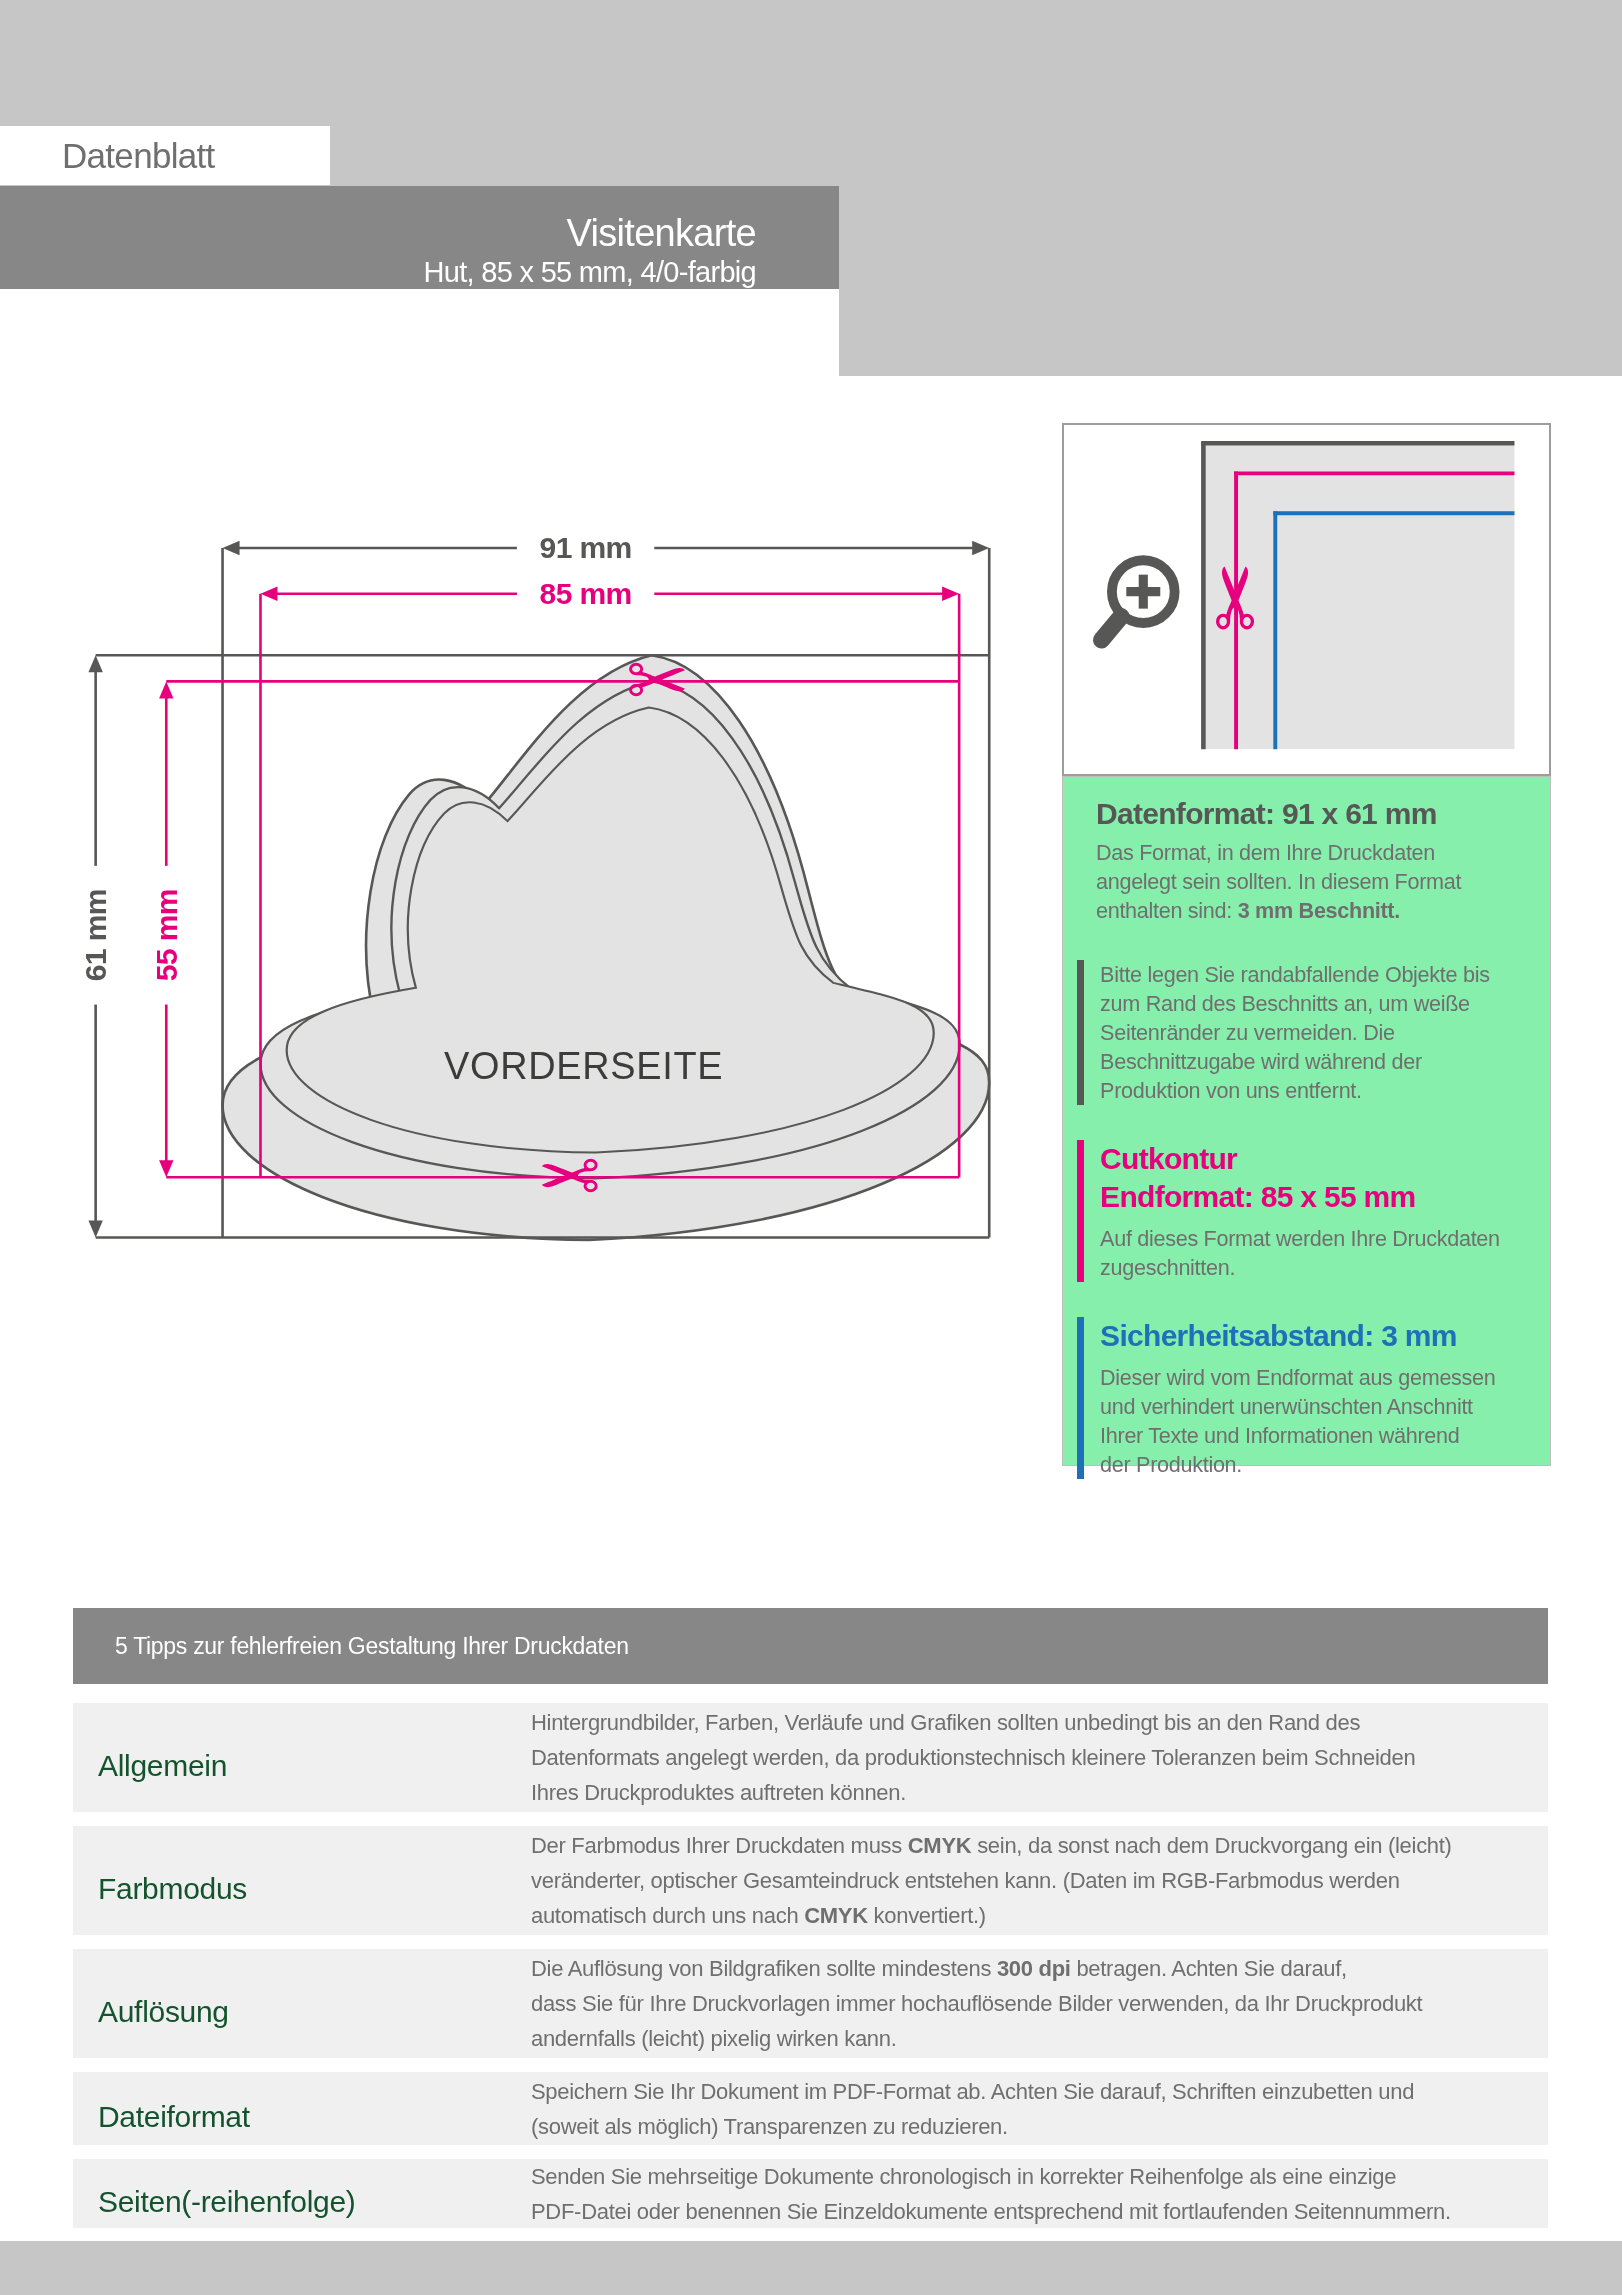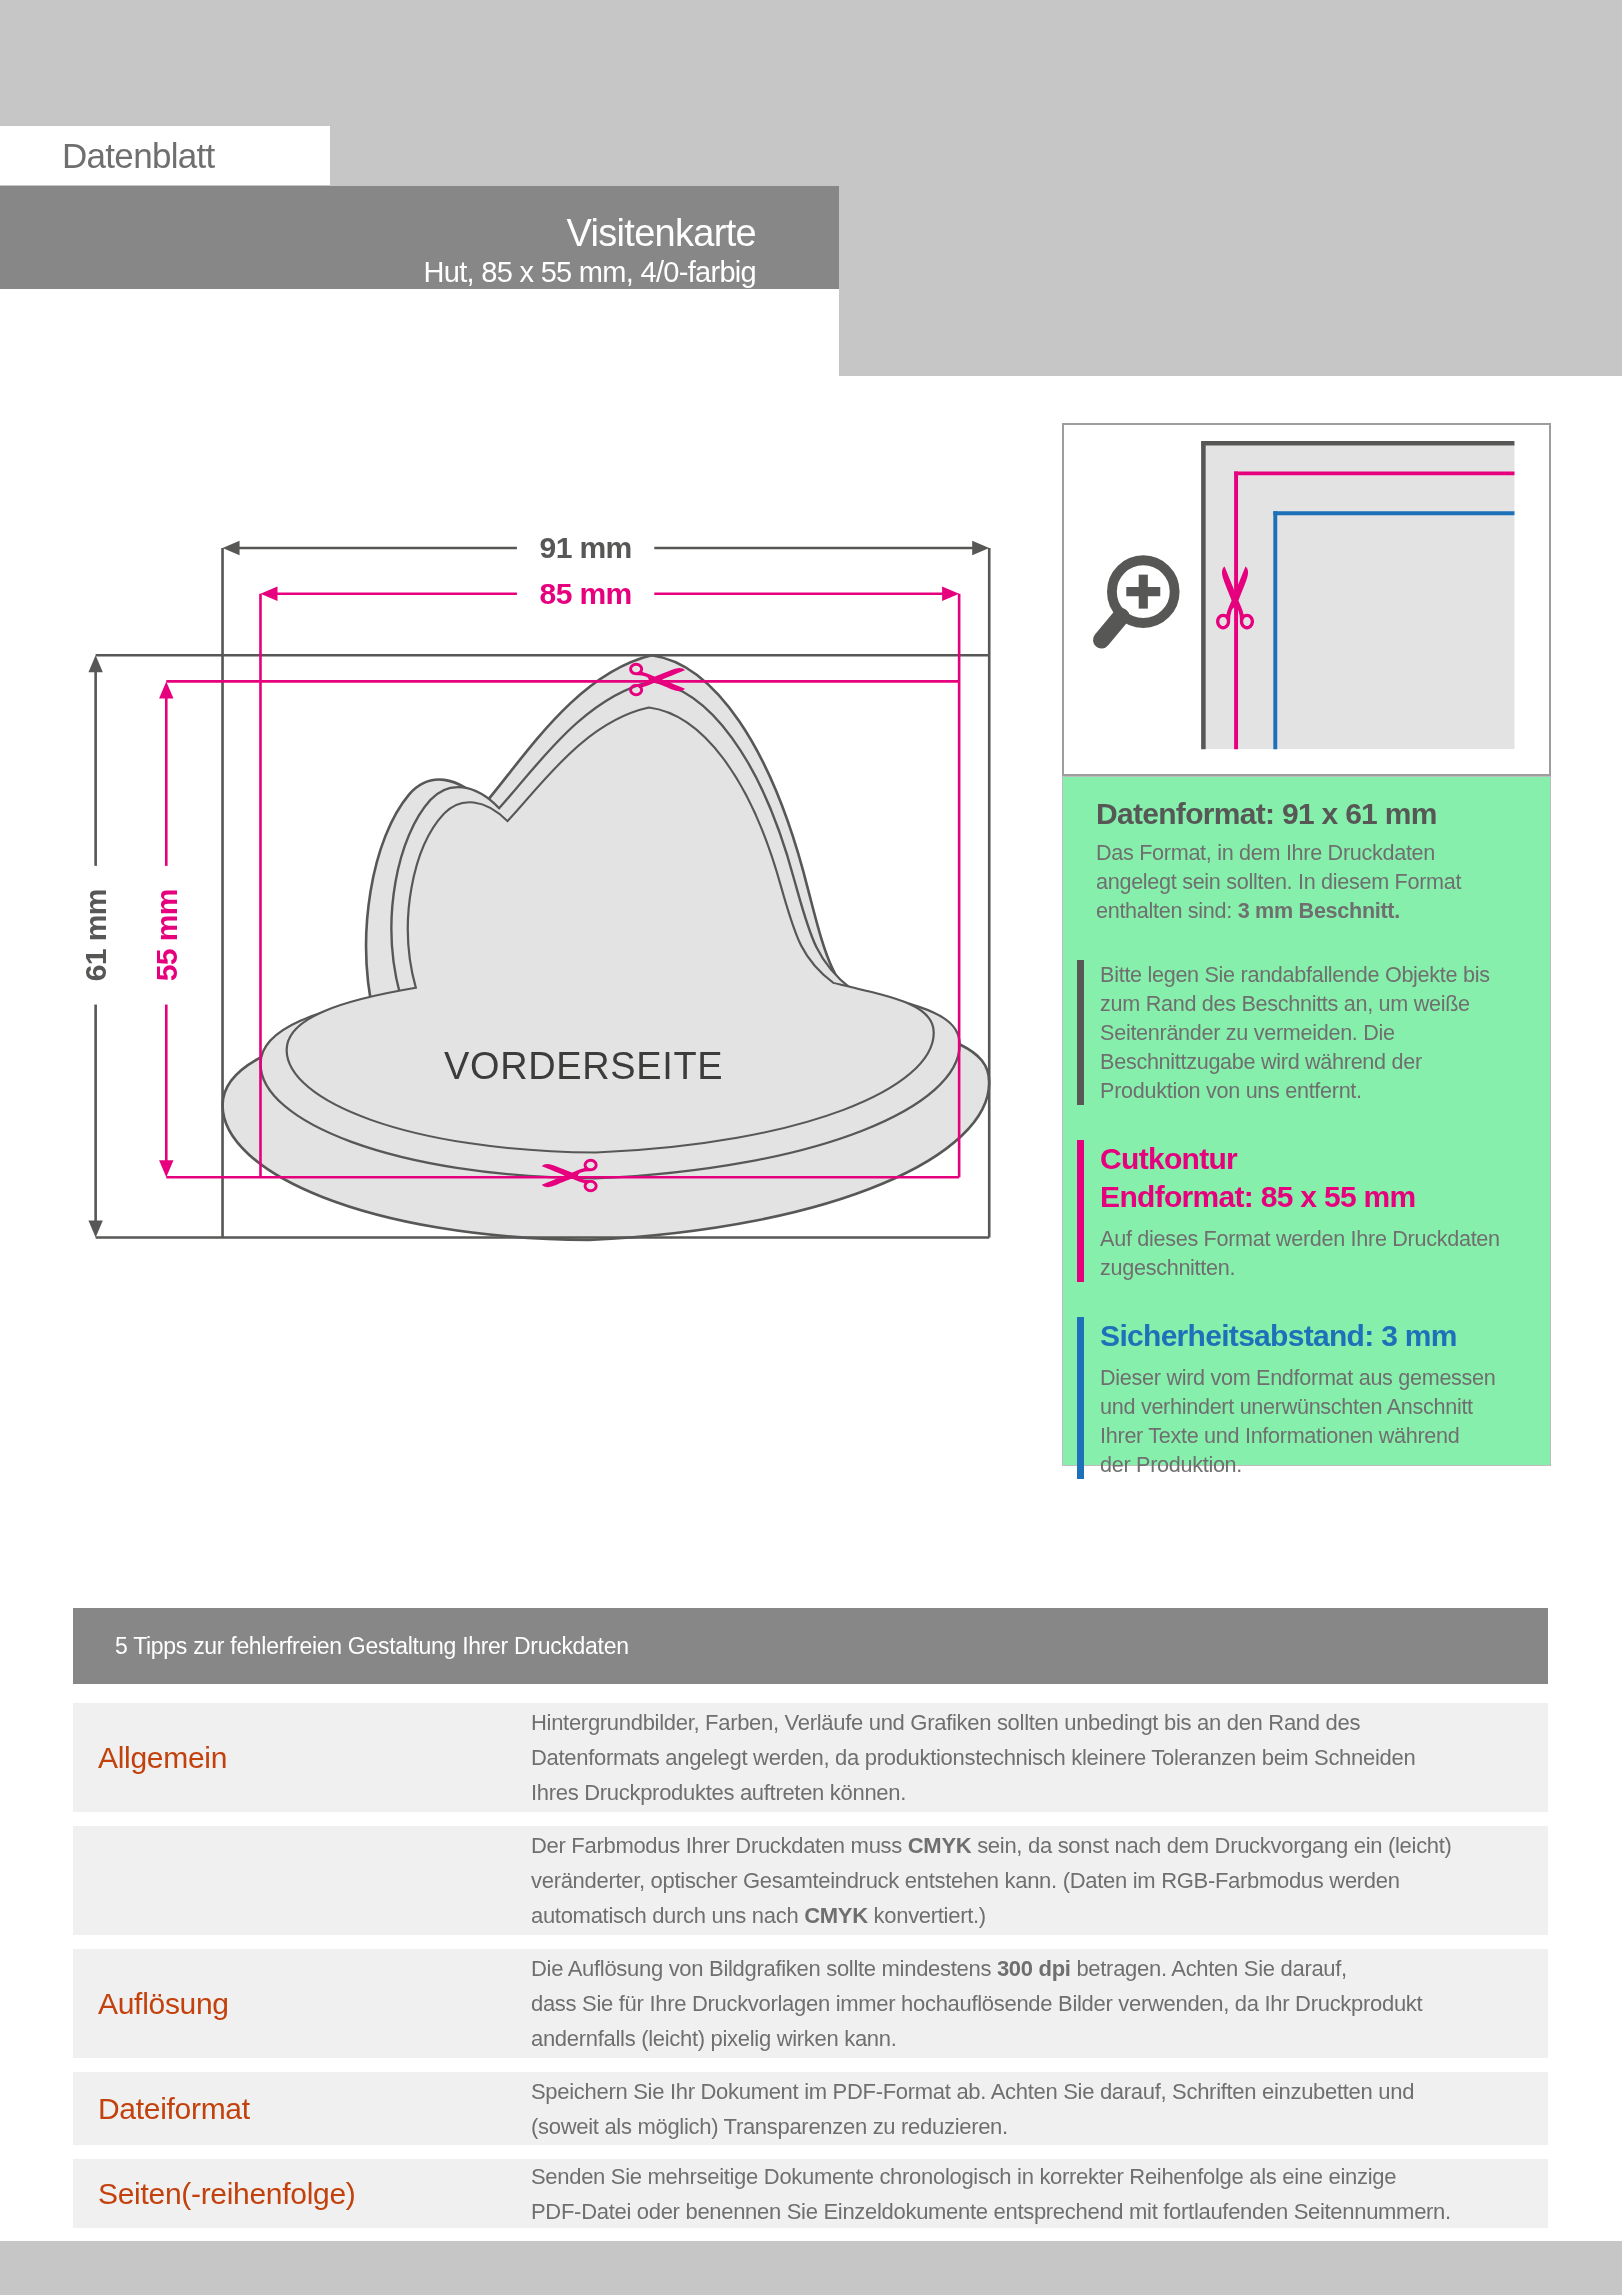--- a/index.html
+++ b/index.html
@@ -36,22 +36,22 @@
   .note-block.bar-blue{border-left:7.2px solid #1d71b8;}
   .note-block p{margin-left:3.9px !important;}
   .note-block .headline{margin-left:3.9px !important;white-space:pre-line;line-height:38px;}
   .headline.magenta{color:#e6007e !important;}
   .headline.blue{color:#1d71b8 !important;}
 
   
   #tips-banner{left:73px;top:1608px;width:1475px;height:76px;background:#878787;display:flex;align-items:center;}
   #tips-banner span{color:#fff;font-size:23px;padding-left:42px;letter-spacing:-0.3px;}
   .tip-row{left:73px;width:1475px;background:#f0f0f0;}
-  .tip-row .label{position:absolute;left:25px;top:0;height:100%;display:flex;align-items:center;
-    font-size:30px;color:#c2410c;letter-spacing:-0.3px;}
+  .tip-row .label{position:absolute;left:25px;top:8px;height:100%;display:flex;align-items:center;
+    font-size:30px;color:#14532d;letter-spacing:-0.3px;}
   .tip-row .desc{position:absolute;left:458px;top:0;height:100%;width:995px;display:flex;align-items:center;}
   .tip-row .desc div{font-size:22px;line-height:35px;color:#706f6f;white-space:pre-line;letter-spacing:-0.3px;}
   #row-allgemein{top:1703px;height:109px;}
   #row-farbmodus{top:1826px;height:109px;}
   #row-aufloesung{top:1949px;height:109px;}
   #row-dateiformat{top:2072px;height:73px;}
   #row-seiten{top:2159px;height:69px;}
 
   #footer-band{left:0;top:2241px;width:1623px;height:55px;background:#c6c6c6;}
 </style>
@@ -192,20 +192,21 @@
 
 <div class="abs tip-row" id="row-allgemein">
   <div class="label">Allgemein</div>
   <div class="desc">
       <div><span>Hintergrundbilder, Farben, Verläufe und Grafiken sollten unbedingt bis an den Rand des
 Datenformats angelegt werden, da produktionstechnisch kleinere Toleranzen beim Schneiden
 Ihres Druckproduktes auftreten können.</span></div>
     </div>
 </div>
 <div class="abs tip-row" id="row-farbmodus">
+  <div class="label">Farbmodus</div>
   <div class="desc">
       <div><span>Der Farbmodus Ihrer Druckdaten muss </span><b>CMYK</b><span> sein, da sonst nach dem Druckvorgang ein (leicht)
 veränderter, optischer Gesamteindruck entstehen kann. (Daten im RGB-Farbmodus werden
 automatisch durch uns nach </span><b>CMYK</b><span> konvertiert.)</span></div>
     </div>
 </div>
 <div class="abs tip-row" id="row-aufloesung">
   <div class="label">Auflösung</div>
   <div class="desc">
       <div><span>Die Auflösung von Bildgrafiken sollte mindestens </span><b>300 dpi</b><span> betragen. Achten Sie darauf,

